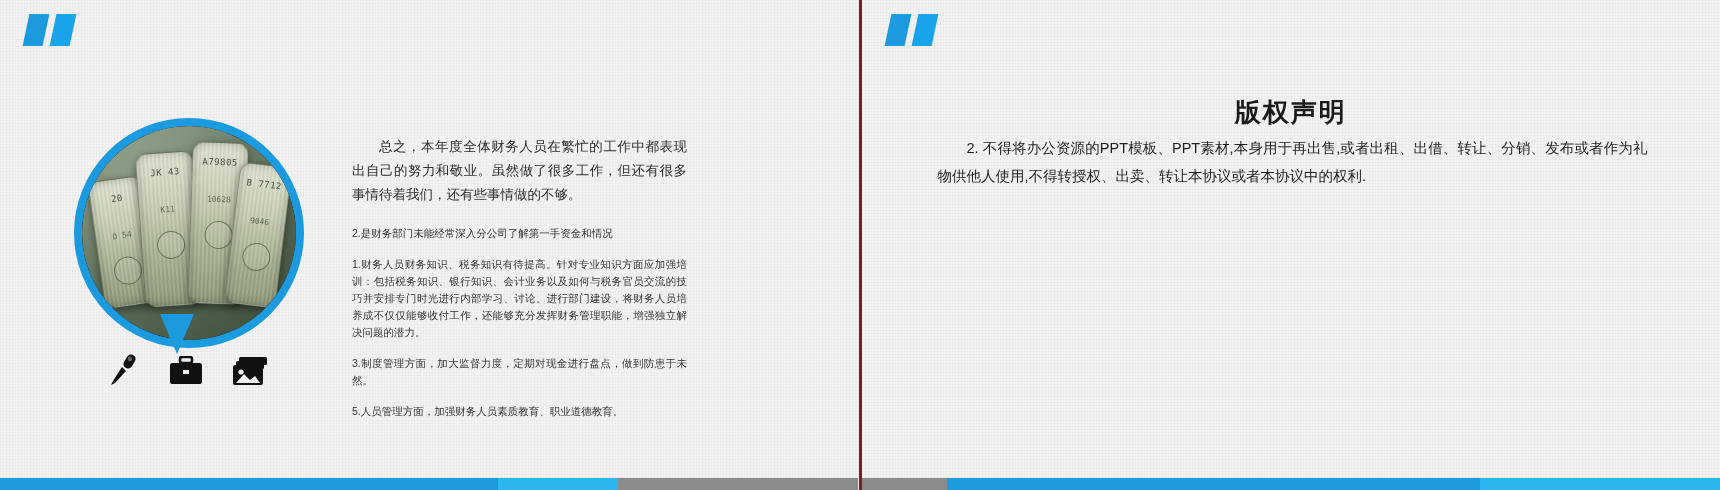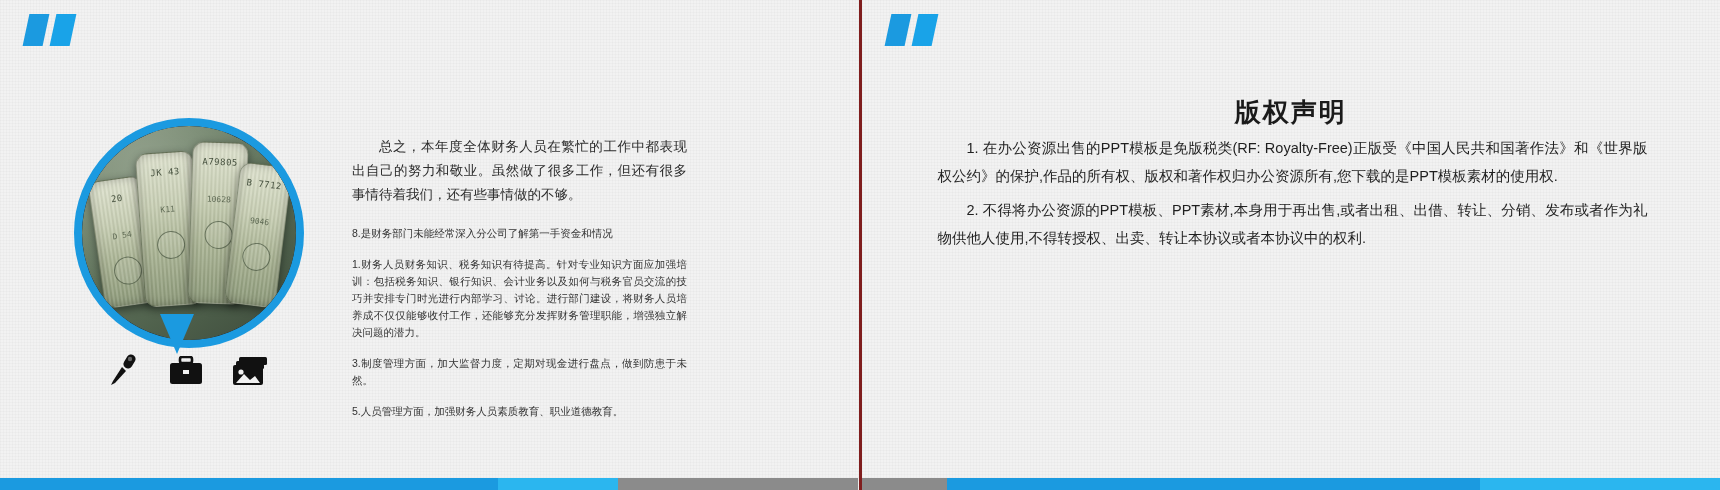--- a/index.html
+++ b/index.html
@@ -304,21 +304,21 @@
             <rect x="0" y="9" width="30" height="20" rx="2"></rect>
             <circle cx="8" cy="16" r="2.6" fill="#f2f2f2"></circle>
             <path d="M3 27 L11 18 L17 24 L22 20 L27 27 Z" fill="#f2f2f2"></path>
           </g>
         </svg>
       </span>
     </div>
 
     <div class="left-text">
       <p class="lead-para">总之，本年度全体财务人员在繁忙的工作中都表现出自己的努力和敬业。虽然做了很多工作，但还有很多事情待着我们，还有些事情做的不够。</p>
-      <p class="num-para">8.是财务部门未能经常深入分公司了解第一手资金和情况</p>
+      <p class="num-para">2.是财务部门未能经常深入分公司了解第一手资金和情况</p>
       <p class="num-para">1.财务人员财务知识、税务知识有待提高。针对专业知识方面应加强培训：包括税务知识、银行知识、会计业务以及如何与税务官员交流的技巧并安排专门时光进行内部学习、讨论。进行部门建设，将财务人员培养成不仅仅能够收付工作，还能够充分发挥财务管理职能，增强独立解决问题的潜力。</p>
       <p class="num-para">3.制度管理方面，加大监督力度，定期对现金进行盘点，做到防患于未然。</p>
       <p class="num-para">5.人员管理方面，加强财务人员素质教育、职业道德教育。</p>
     </div>
 
     <div class="bottom-bar">
       <div class="bar-seg" style="width:58%; background:#1b9ae0;"></div>
       <div class="bar-seg" style="width:14%; background:#2bb6ef;"></div>
       <div class="bar-seg" style="width:28%; background:#8b8b8b;"></div>
     </div>
@@ -327,21 +327,20 @@
   <section class="slide slide-right">
 
     <div class="quote-deco">
       <i></i>
       <i class="second"></i>
     </div>
 
     <h1 class="copy-title">版权声明</h1>
 
     <div class="copy-body">
-      <p>1. 在办公资源出售的PPT模板是免版税类(RF: Royalty-Free)正版受《中国人民共和国著作法》和《世界版权公约》的保护,作品的所有权、版权和著作权归办公资源所有,您下载的是PPT模板素材的使用权.</p>
       <p>2. 不得将办公资源的PPT模板、PPT素材,本身用于再出售,或者出租、出借、转让、分销、发布或者作为礼物供他人使用,不得转授权、出卖、转让本协议或者本协议中的权利.</p>
     </div>
 
     <div class="bottom-bar">
       <div class="bar-seg" style="width:10%; background:#8b8b8b;"></div>
       <div class="bar-seg" style="width:62%; background:#1b9ae0;"></div>
       <div class="bar-seg" style="width:28%; background:#2bb6ef;"></div>
     </div>
   </section>
 

